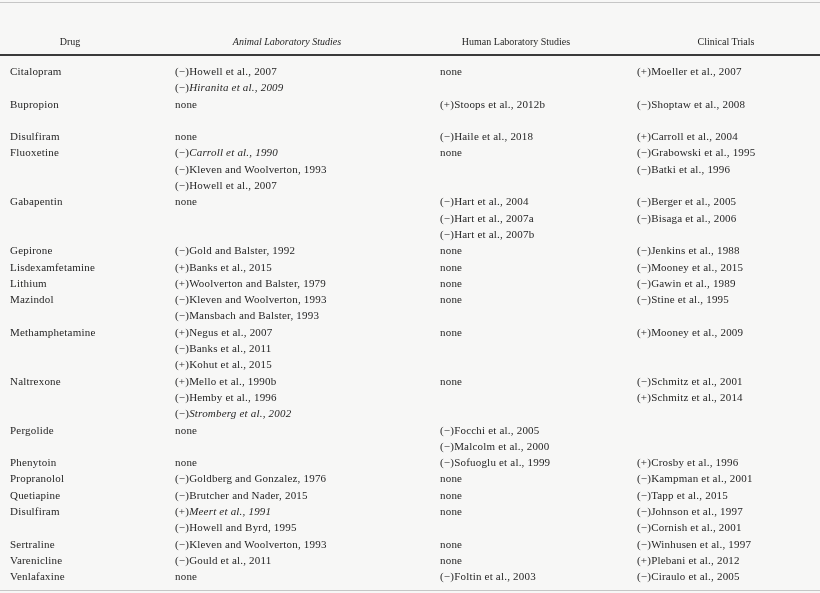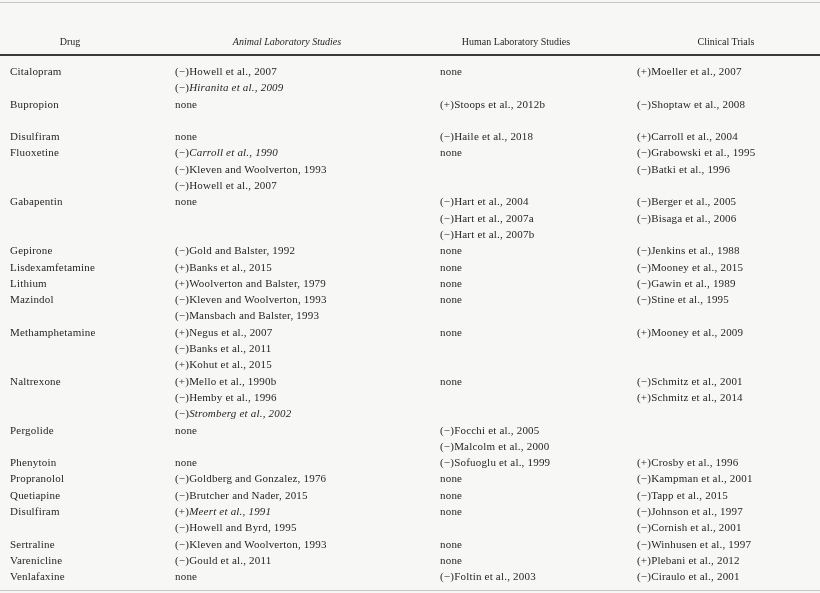--- a/index.html
+++ b/index.html
@@ -292,19 +292,19 @@
       </div>
       <div class="row">
         <div class="cell drug">Venlafaxine</div>
         <div class="cell">
           <div class="line">none</div>
         </div>
         <div class="cell">
           <div class="line"><span class="sign">(−)</span><span>Foltin et al., 2003</span></div>
         </div>
         <div class="cell">
-          <div class="line"><span class="sign">(−)</span><span>Ciraulo et al., 2001</span></div>
+          <div class="line"><span class="sign">(−)</span><span>Ciraulo et al., 2005</span></div>
         </div>
       </div>
     </div>
 
   <div class="rule-faint rule-bottom"></div>
 </div>
 
 </body></html>

